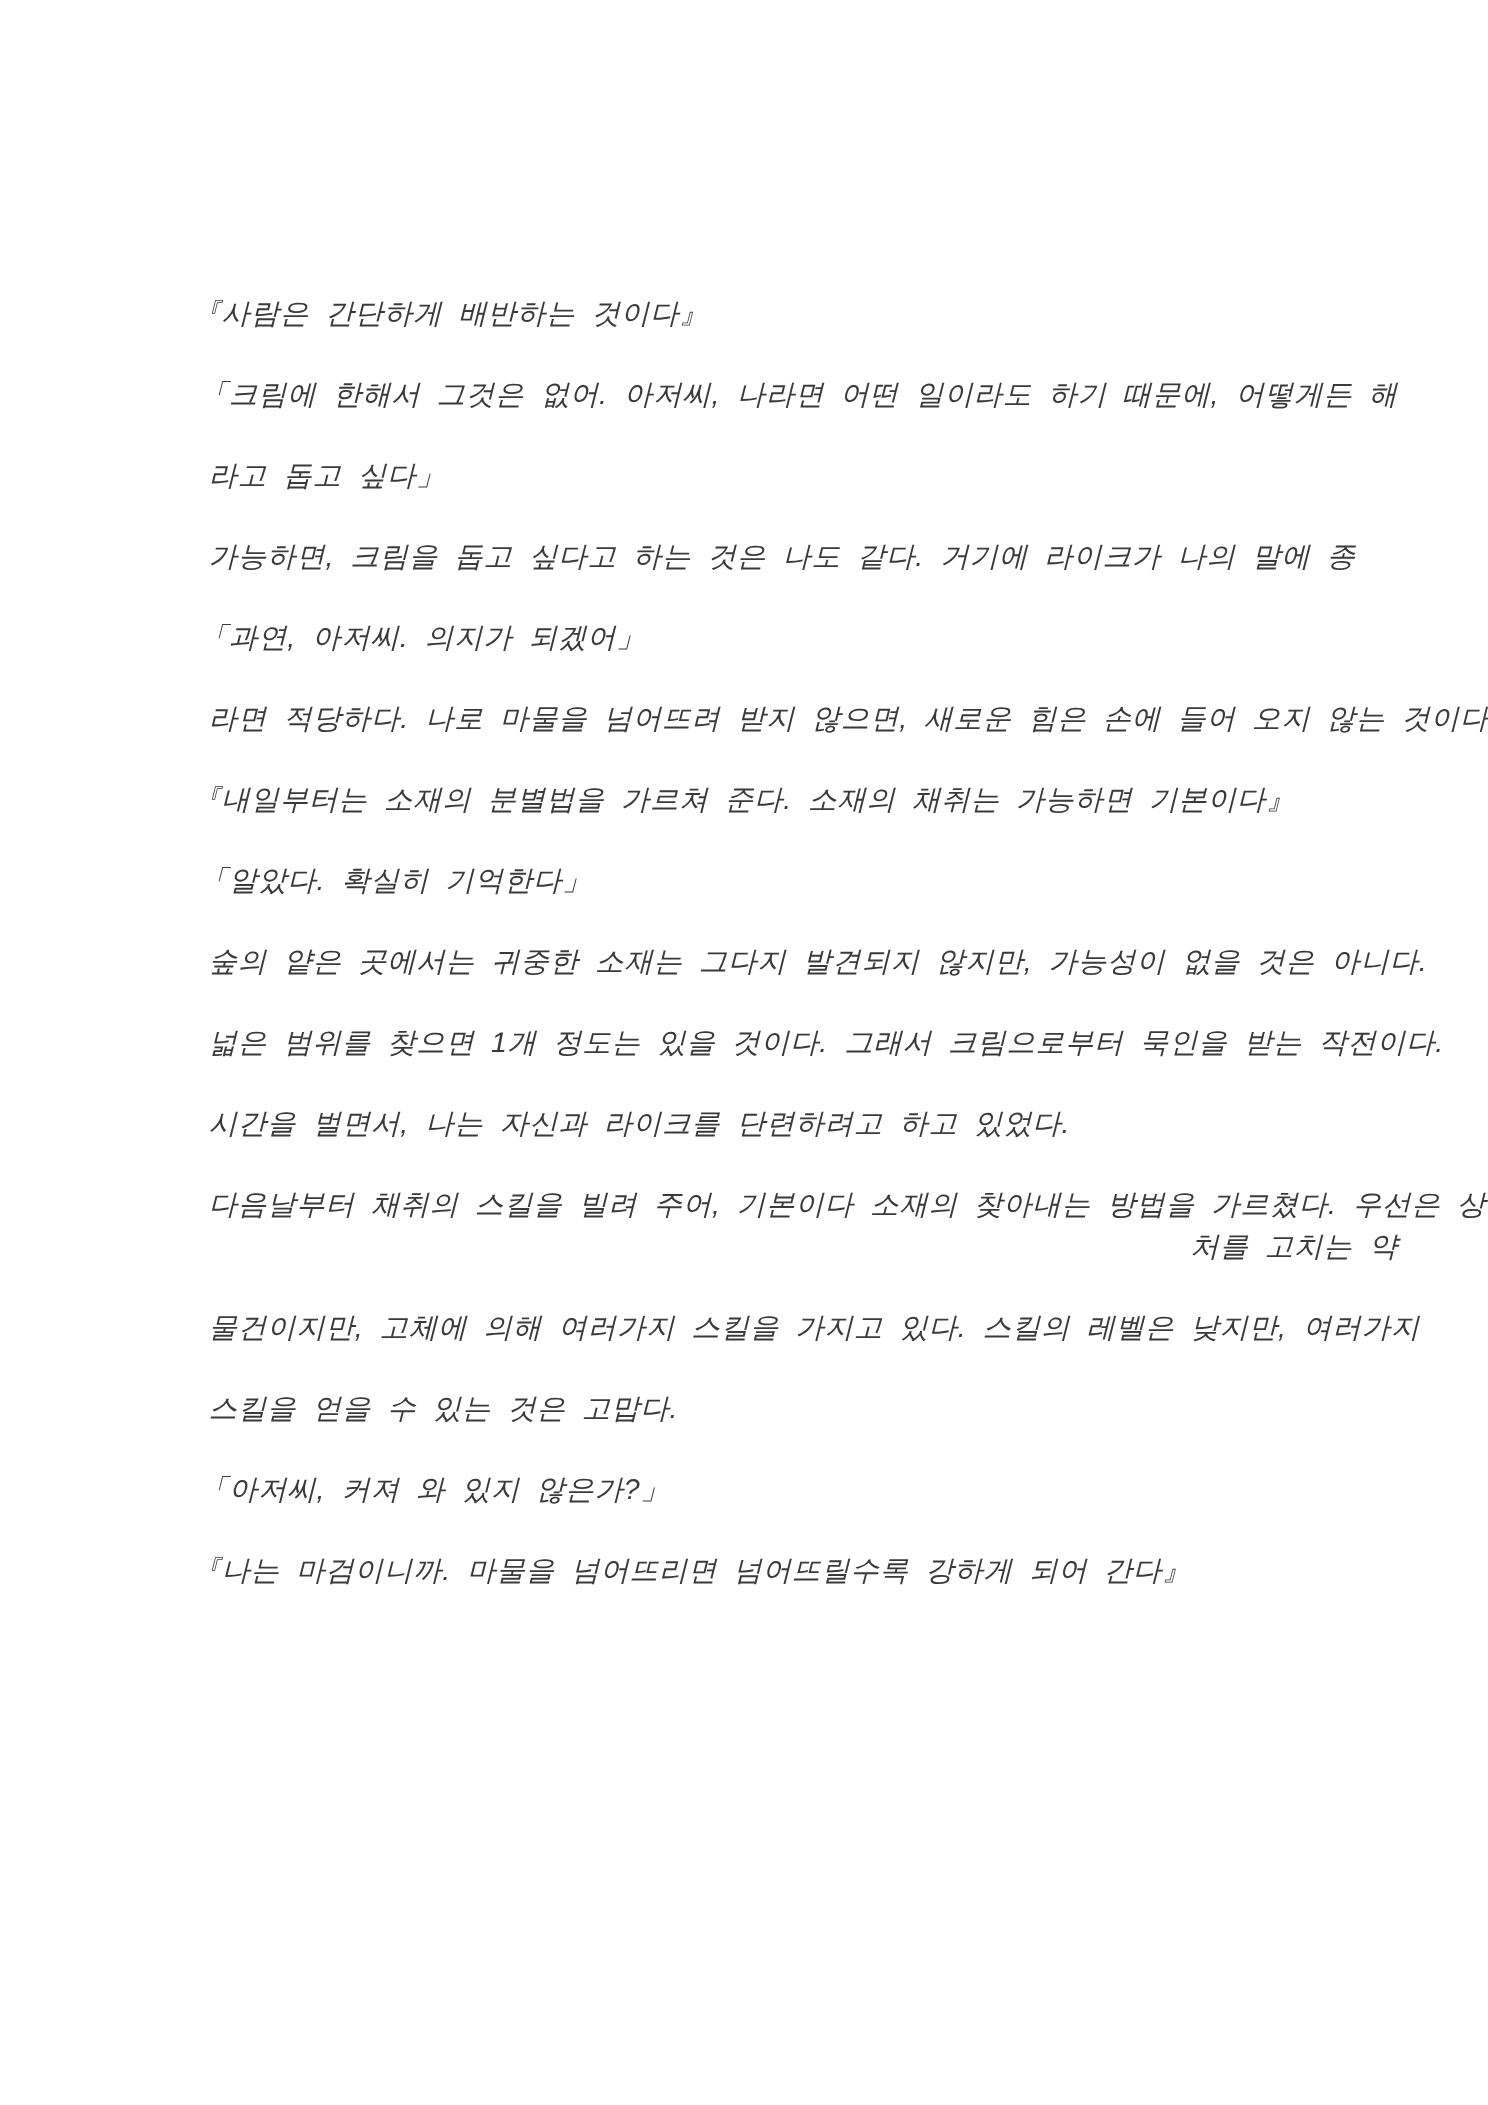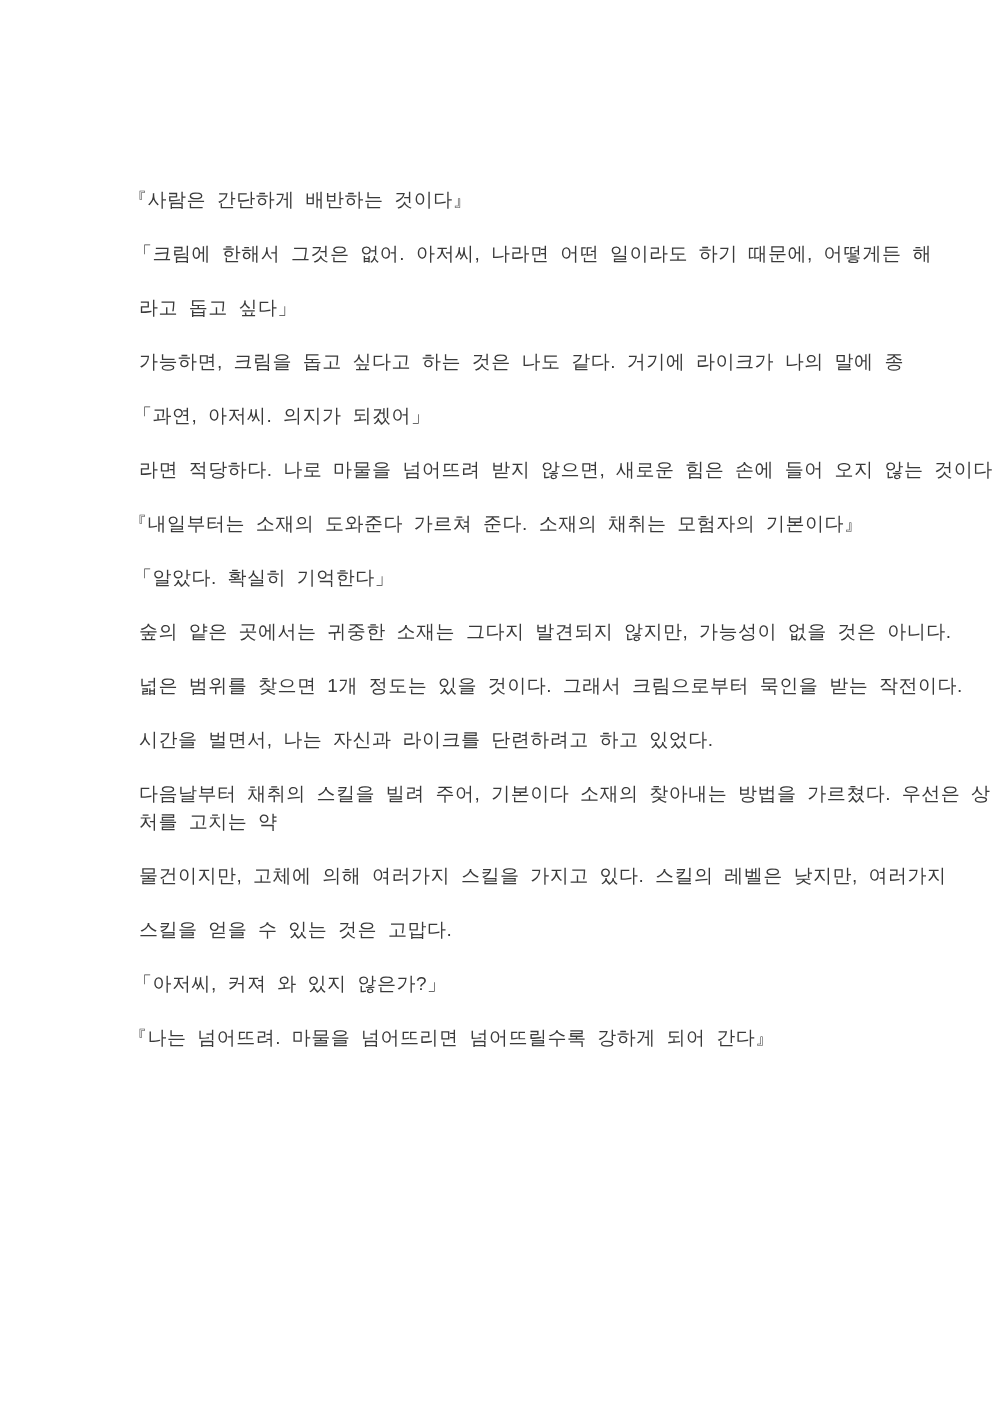--- a/index.html
+++ b/index.html
@@ -17,53 +17,55 @@
   }
   .text-block {
     position: absolute;
     top: 182px;
     left: 128px;
     right: 60px;
   }
   .line {
     font-size: 19px;
     line-height: 28px;
-    margin: 4px 0 26px 0;
+    margin: 14px 0 26px 0;
     color: #3a3a3a;
     letter-spacing: 0.5px;
     word-spacing: 5px;
     white-space: nowrap;
     font-weight: 400;
+    font-style: italic;
   }
   
   .line.wrap {
     margin-top: -26px;
+    text-align: right;
   }
   
   .line.quote-double { padding-left: 0; }
   .line.quote-single { padding-left: 5px; }
   .line.narration    { padding-left: 11px; }
   .line.page-number  { padding-left: 4px; }
 </style>
 </head>
 <body>
 
 <div class="page">
   <div class="text-block">
     <div class="line quote-double">『사람은 간단하게 배반하는 것이다』</div>
     <div class="line quote-single">「크림에 한해서 그것은 없어. 아저씨, 나라면 어떤 일이라도 하기 때문에, 어떻게든 해</div>
     <div class="line narration">라고 돕고 싶다」</div>
     <div class="line narration">가능하면, 크림을 돕고 싶다고 하는 것은 나도 같다. 거기에 라이크가 나의 말에 종</div>
     <div class="line quote-single">「과연, 아저씨. 의지가 되겠어」</div>
     <div class="line narration">라면 적당하다. 나로 마물을 넘어뜨려 받지 않으면, 새로운 힘은 손에 들어 오지 않는 것이다.</div>
-    <div class="line quote-double">『내일부터는 소재의 도와준다 가르쳐 준다. 소재의 채취는 모험자의 기본이다』</div>
+    <div class="line quote-double">『내일부터는 소재의 분별법을 가르쳐 준다. 소재의 채취는 가능하면 기본이다』</div>
     <div class="line quote-single">「알았다. 확실히 기억한다」</div>
     <div class="line narration">숲의 얕은 곳에서는 귀중한 소재는 그다지 발견되지 않지만, 가능성이 없을 것은 아니다.</div>
     <div class="line narration">넓은 범위를 찾으면 1개 정도는 있을 것이다. 그래서 크림으로부터 묵인을 받는 작전이다.</div>
     <div class="line narration">시간을 벌면서, 나는 자신과 라이크를 단련하려고 하고 있었다.</div>
     <div class="line narration">다음날부터 채취의 스킬을 빌려 주어, 기본이다 소재의 찾아내는 방법을 가르쳤다. 우선은 상</div>
     <div class="line narration wrap">처를 고치는 약</div>
     <div class="line narration">물건이지만, 고체에 의해 여러가지 스킬을 가지고 있다. 스킬의 레벨은 낮지만, 여러가지</div>
     <div class="line narration">스킬을 얻을 수 있는 것은 고맙다.</div>
     <div class="line quote-single">「아저씨, 커져 와 있지 않은가?」</div>
-    <div class="line quote-double">『나는 넘어뜨려. 마물을 넘어뜨리면 넘어뜨릴수록 강하게 되어 간다』</div>
+    <div class="line quote-double">『나는 마검이니까. 마물을 넘어뜨리면 넘어뜨릴수록 강하게 되어 간다』</div>
   </div>
 </div>
 
 </body></html>

